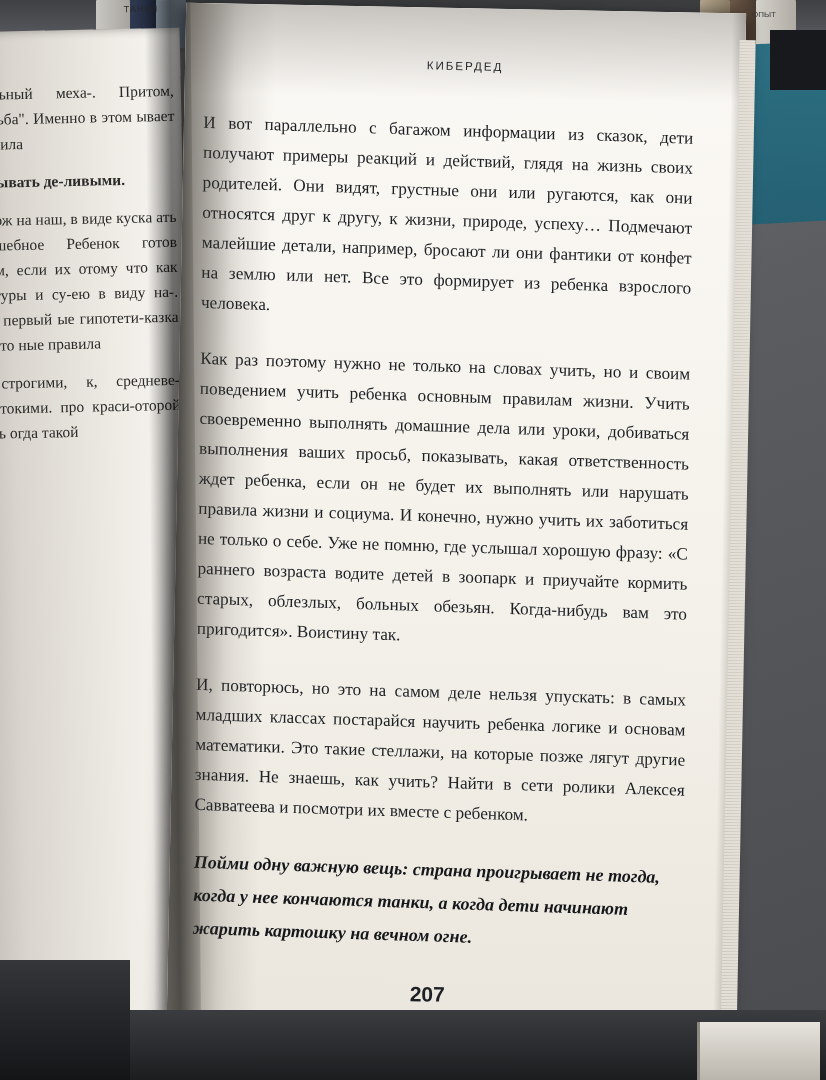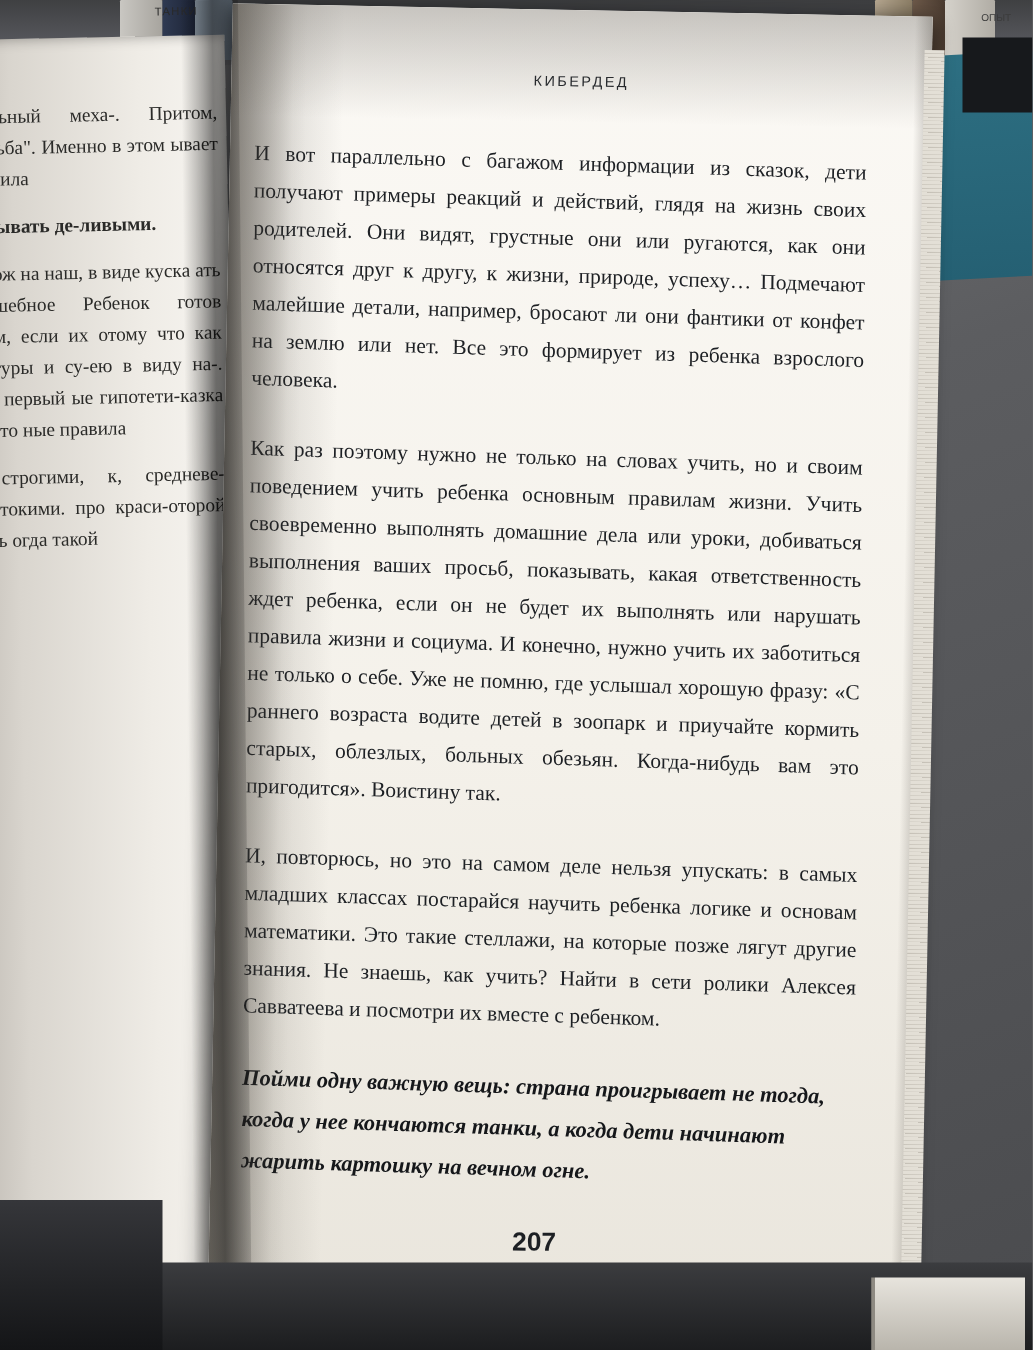--- a/index.html
+++ b/index.html
@@ -52,26 +52,25 @@
     width: 90px;
     font-family: "Liberation Sans", sans-serif;
     font-size: 9px;
     letter-spacing: 1px;
     color: #2a2a2a;
     transform: rotate(-1deg);
     text-align: center;
   }
   .spine-label2 {
     position: absolute;
-    left: 775px; top: 10px;
+    left: 752px; top: 10px;
     width: 44px;
     font-family: "Liberation Sans", sans-serif;
     font-size: 8px;
     color: #3b3b3b;
-    text-align: center;
   }
   .teal-panel {
     position: absolute;
     right: 0; top: 44px;
     width: 130px; height: 180px;
     background: linear-gradient(180deg,#2d6f82,#256073);
     transform: skewY(-3deg);
   }
   .dark-slab {
     position: absolute;

